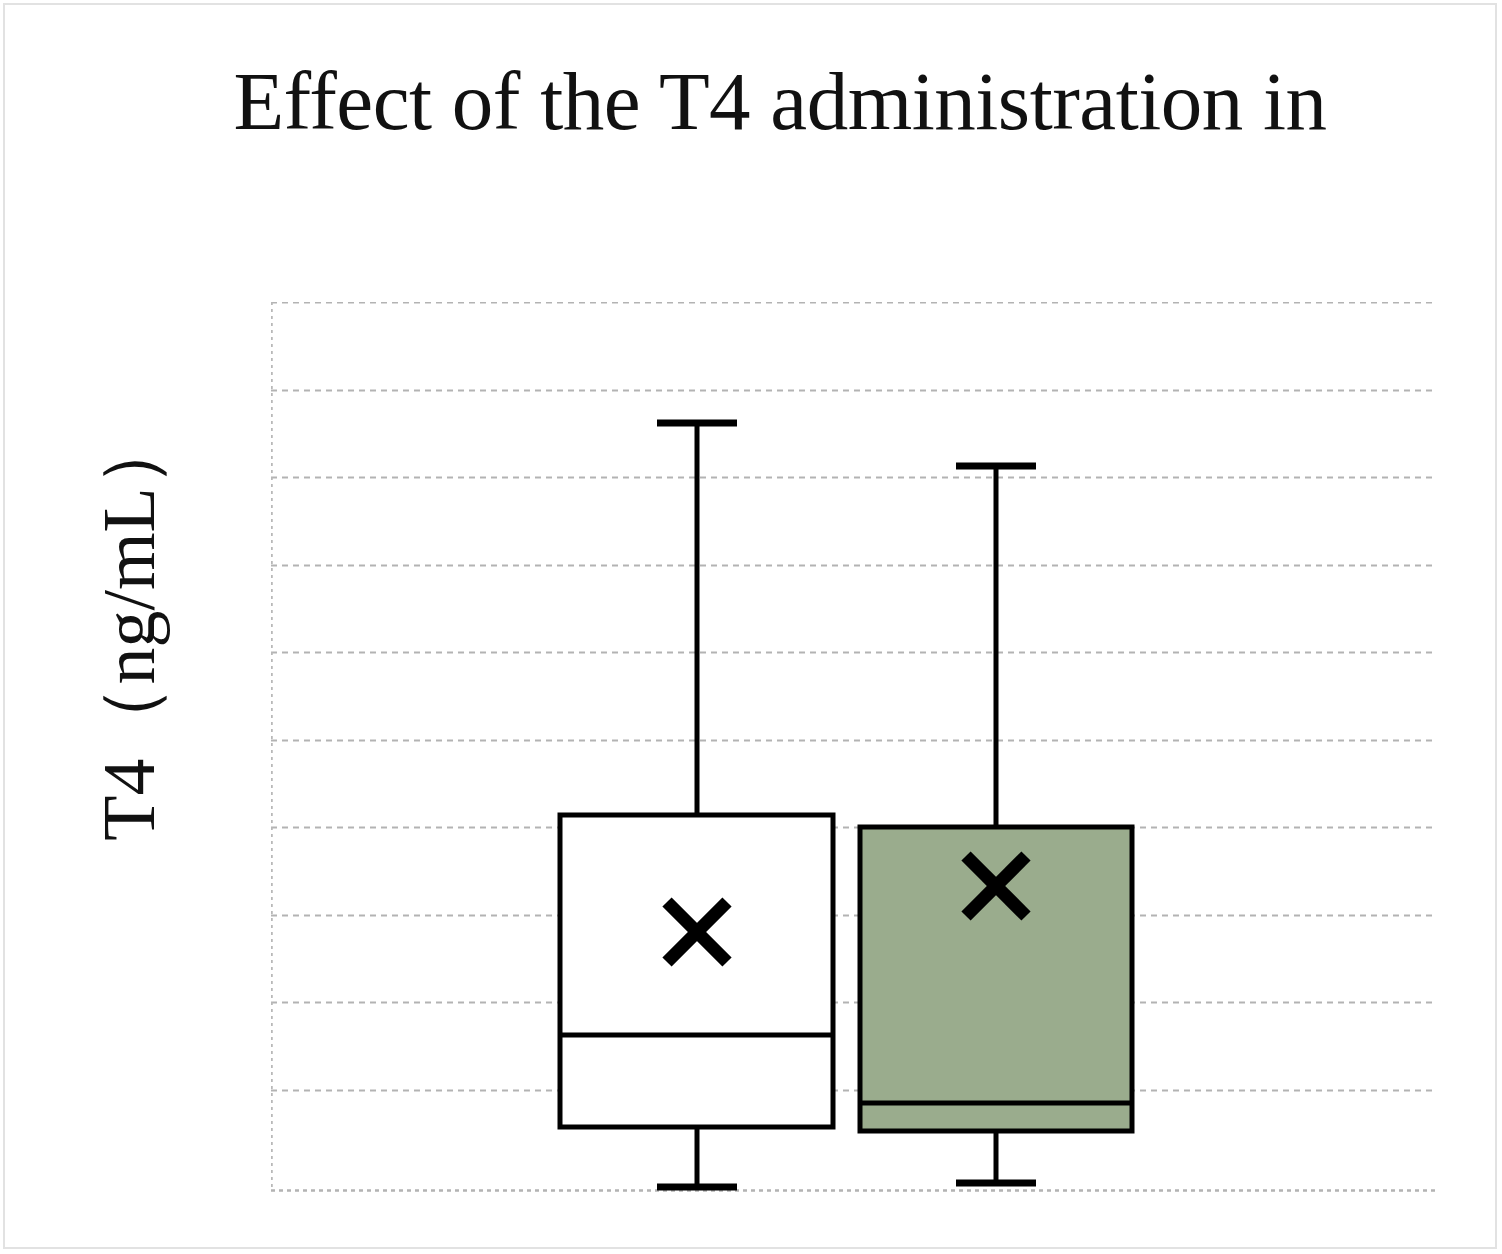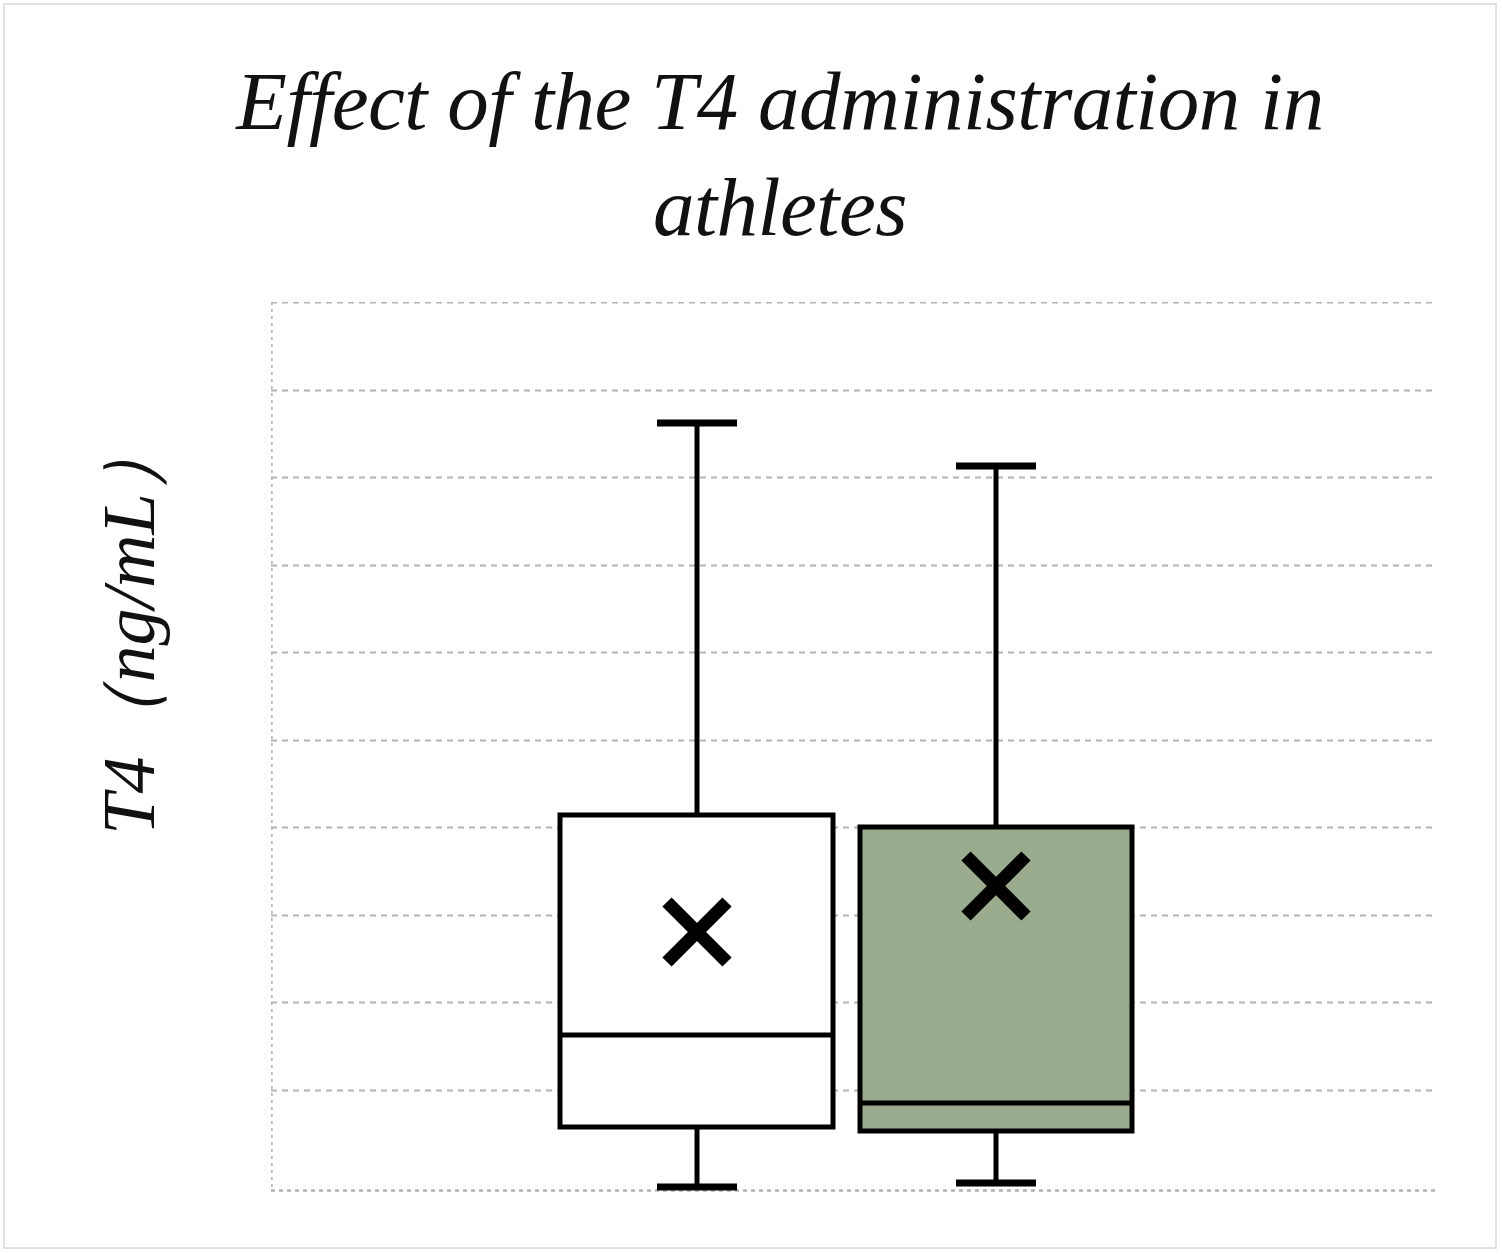--- a/index.html
+++ b/index.html
@@ -11,21 +11,20 @@
   body {
     font-family: "Liberation Serif", "DejaVu Serif", serif;
   }
   #chart-root {
     position: relative;
     width: 1502px;
     height: 1254px;
     background: #ffffff;
     box-sizing: border-box;
     overflow: hidden;
-    font-style: italic;
   }
   
   #chart-frame {
     position: absolute;
     left: 3px;
     top: 3px;
     width: 1494px;
     height: 1246px;
     border: 2px solid #e2e2e2;
     box-sizing: border-box;
@@ -120,21 +119,20 @@
 </head>
 <body>
 
 <div id="chart-root">
 
   <div id="chart-frame"></div>
 
   <div id="chart-title">
     <span>Effect of the T4 administration in</span>
     <br>
-    <span>athletes</span>
   </div>
 
   <div id="y-axis-title">
     <span id="y-axis-title-text">T4（ng/mL）</span>
   </div>
 
   <div id="plot-area">
     <svg id="plot-svg" width="1166" height="892" viewBox="0 0 1166 892">
       <g id="gridlines-group">
           <line x1="0" y1="0.5" x2="1166" y2="0.5" class="gridline"></line>

